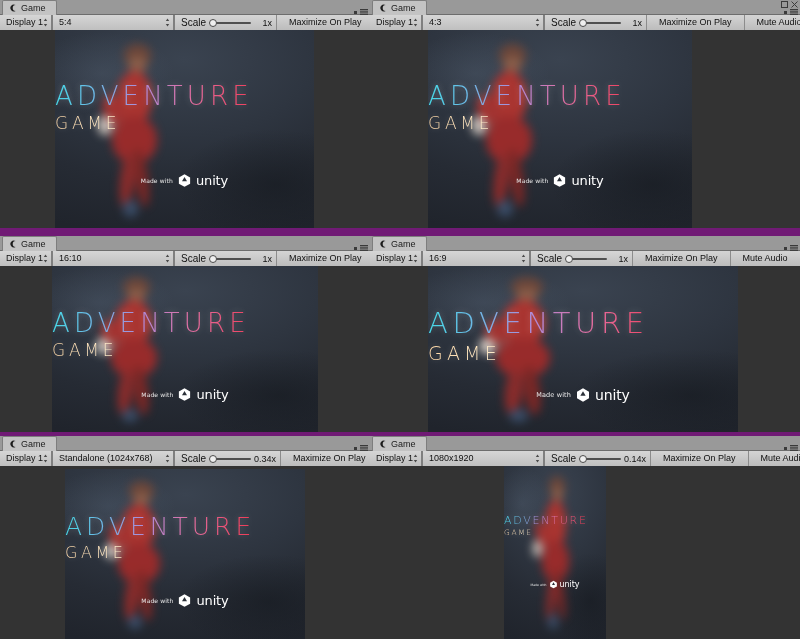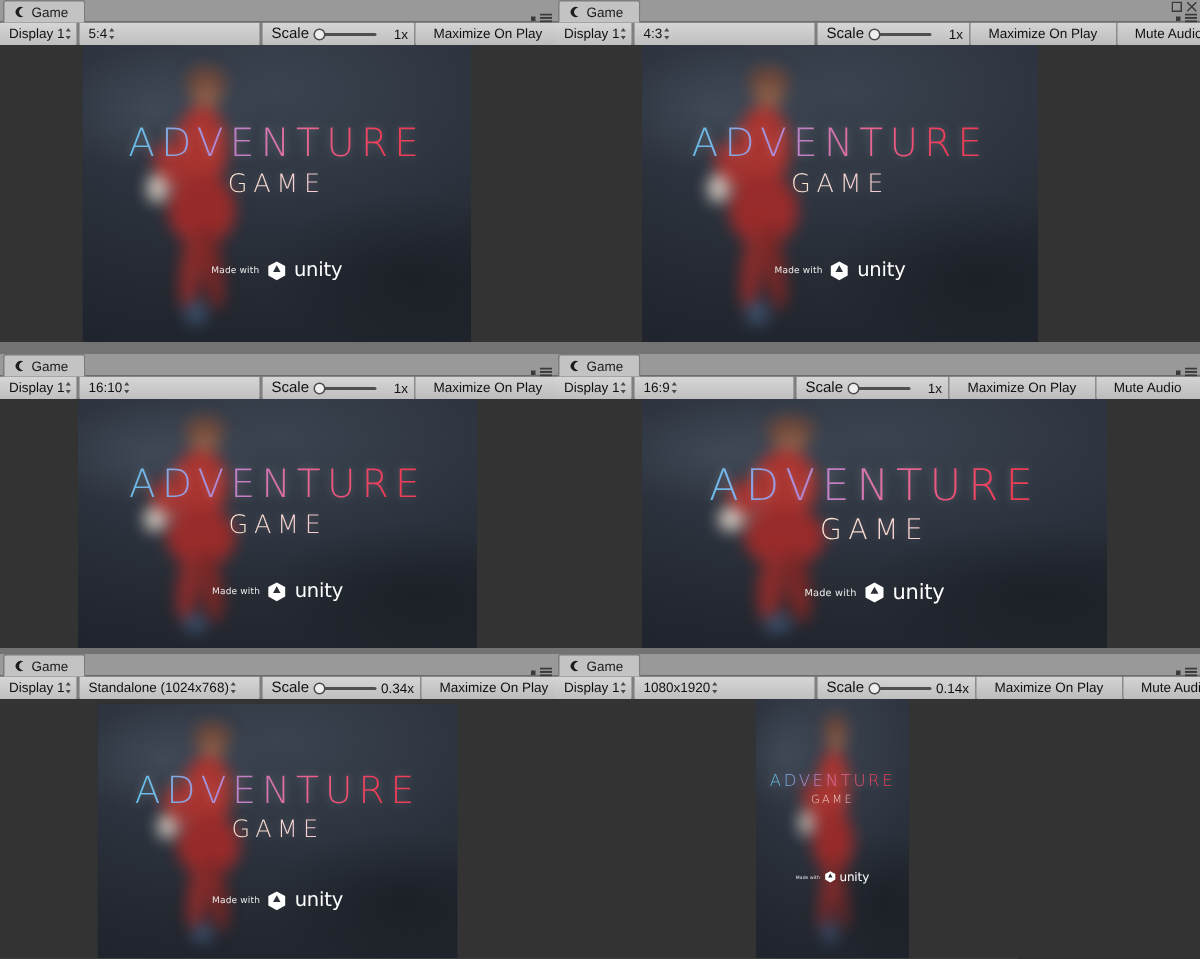--- a/index.html
+++ b/index.html
@@ -2,21 +2,21 @@
 <html><head>
 <meta charset="utf-8">
 <style>
   * { box-sizing: border-box; margin: 0; padding: 0; }
   html, body {
     width: 800px; height: 639px;
     background: #2b2b2b;
     font-family: "Liberation Sans", sans-serif;
     overflow: hidden;
   }
-  .root { position: relative; width: 800px; height: 639px; background: #737373; }
+  .root { position: relative; width: 800px; height: 639px; background: #701a75; }
 
   
   .panel { position: absolute; background: #2b2b2b; overflow: hidden; }
 
   .tabstrip {
     position: relative; height: 15px;
     background: #999999;
     border-bottom: 1px solid #6d6d6d;
   }
   .tab {
@@ -48,21 +48,21 @@
   .toolbar {
     height: 15px; background: #bdbdbd;
     border-bottom: 1px solid #5d5d5d;
     display: flex; align-items: stretch;
     font-size: 9px; color: #101010;
     white-space: nowrap;
   }
   .tb-pop {
     background: linear-gradient(#d6d6d6,#bfbfbf);
     border: 1px solid #7f7f7f; border-top: none; border-bottom: none;
-    display: flex; align-items: center; 
+    display: flex; align-items: center; justify-content: space-between;
     padding: 0 3px 0 6px; height: 15px; font-size: 9px; line-height: 15px;
   }
   .tb-pop.display { width: 62px; border-left: none; }
   .tb-pop.aspect { flex: 0 0 auto; }
   .popup-arrows { display: inline-block; width: 5px; height: 9px; opacity: .85; }
   .tb-scale {
     display: flex; align-items: center; gap: 3px;
     padding: 0 4px 0 6px; height: 15px;
     background: linear-gradient(#d6d6d6,#bfbfbf);
     border-left: 1px solid #7f7f7f;
@@ -105,21 +105,21 @@
   .c-head  { left: 41%; top: 9%;  width: 24%; height: 9%;  background: #8d5f49; }
   .c-torso { left: 26%; top: 17%; width: 46%; height: 30%; background: #b0342f; border-radius: 42% 42% 35% 35%; }
   .c-arm1  { left: 8%;  top: 30%; width: 26%; height: 16%; background: #a83330; border-radius: 50%; transform: rotate(-18deg); }
   .c-hand  { left: 2%;  top: 42%; width: 17%; height: 10%; background: #d9cfc6; }
   .c-skirt { left: 20%; top: 42%; width: 58%; height: 26%; background: #9e2b2a; border-radius: 40% 40% 30% 30%; }
   .c-leg1  { left: 30%; top: 62%; width: 18%; height: 30%; background: #8f2c2b; border-radius: 40%; transform: rotate(6deg); }
   .c-leg2  { left: 50%; top: 60%; width: 17%; height: 32%; background: #7e2725; border-radius: 40%; transform: rotate(-8deg); }
   .c-boot  { left: 34%; top: 88%; width: 20%; height: 9%;  background: #3b4f6b; }
   .c-glow  { left: 10%; top: 30%; width: 40%; height: 30%; background: radial-gradient(circle, rgba(225,210,200,.55), rgba(0,0,0,0) 65%); }
 
-  .title-wrap { position: absolute; left: 0; right: 0; text-align: center; }
+  .title-wrap { position: absolute; left: 0; right: 0; }
   .title {
     font-family: "DejaVu Sans", sans-serif;
     font-weight: 300; letter-spacing: .16em;
     background: linear-gradient(90deg, #47d8e6 0%, #6fb8e8 16%, #b08ad8 34%, #e86a9a 55%, #ef3b55 78%, #f0475e 100%);
     -webkit-background-clip: text; background-clip: text;
     color: transparent; -webkit-text-fill-color: transparent;
     filter: drop-shadow(0 0 3px rgba(255,255,255,.25));
     white-space: nowrap;
   }
   .subtitle {

